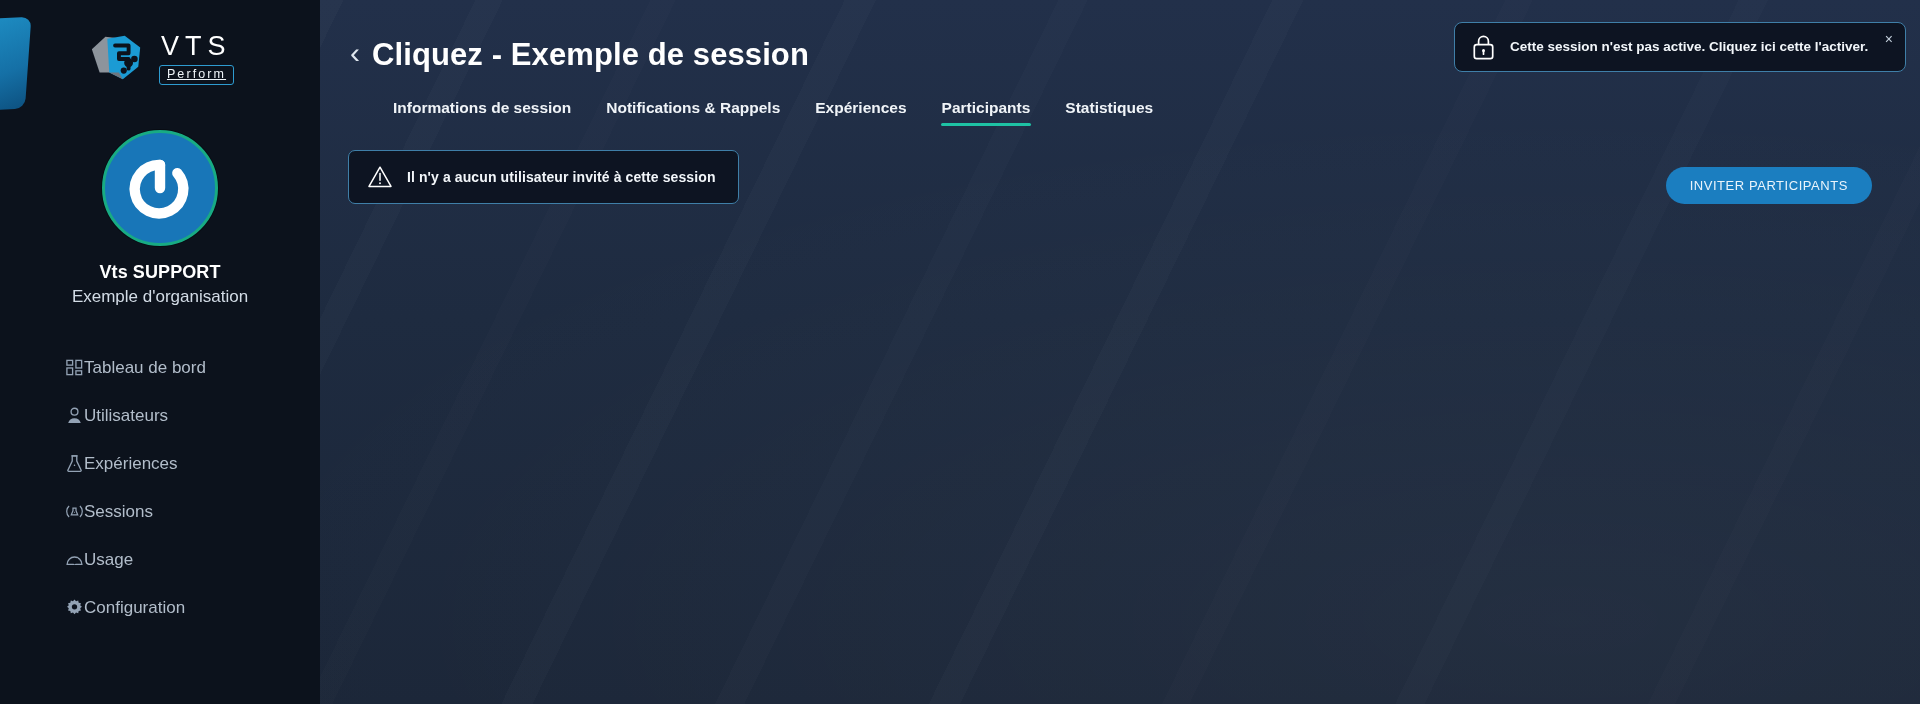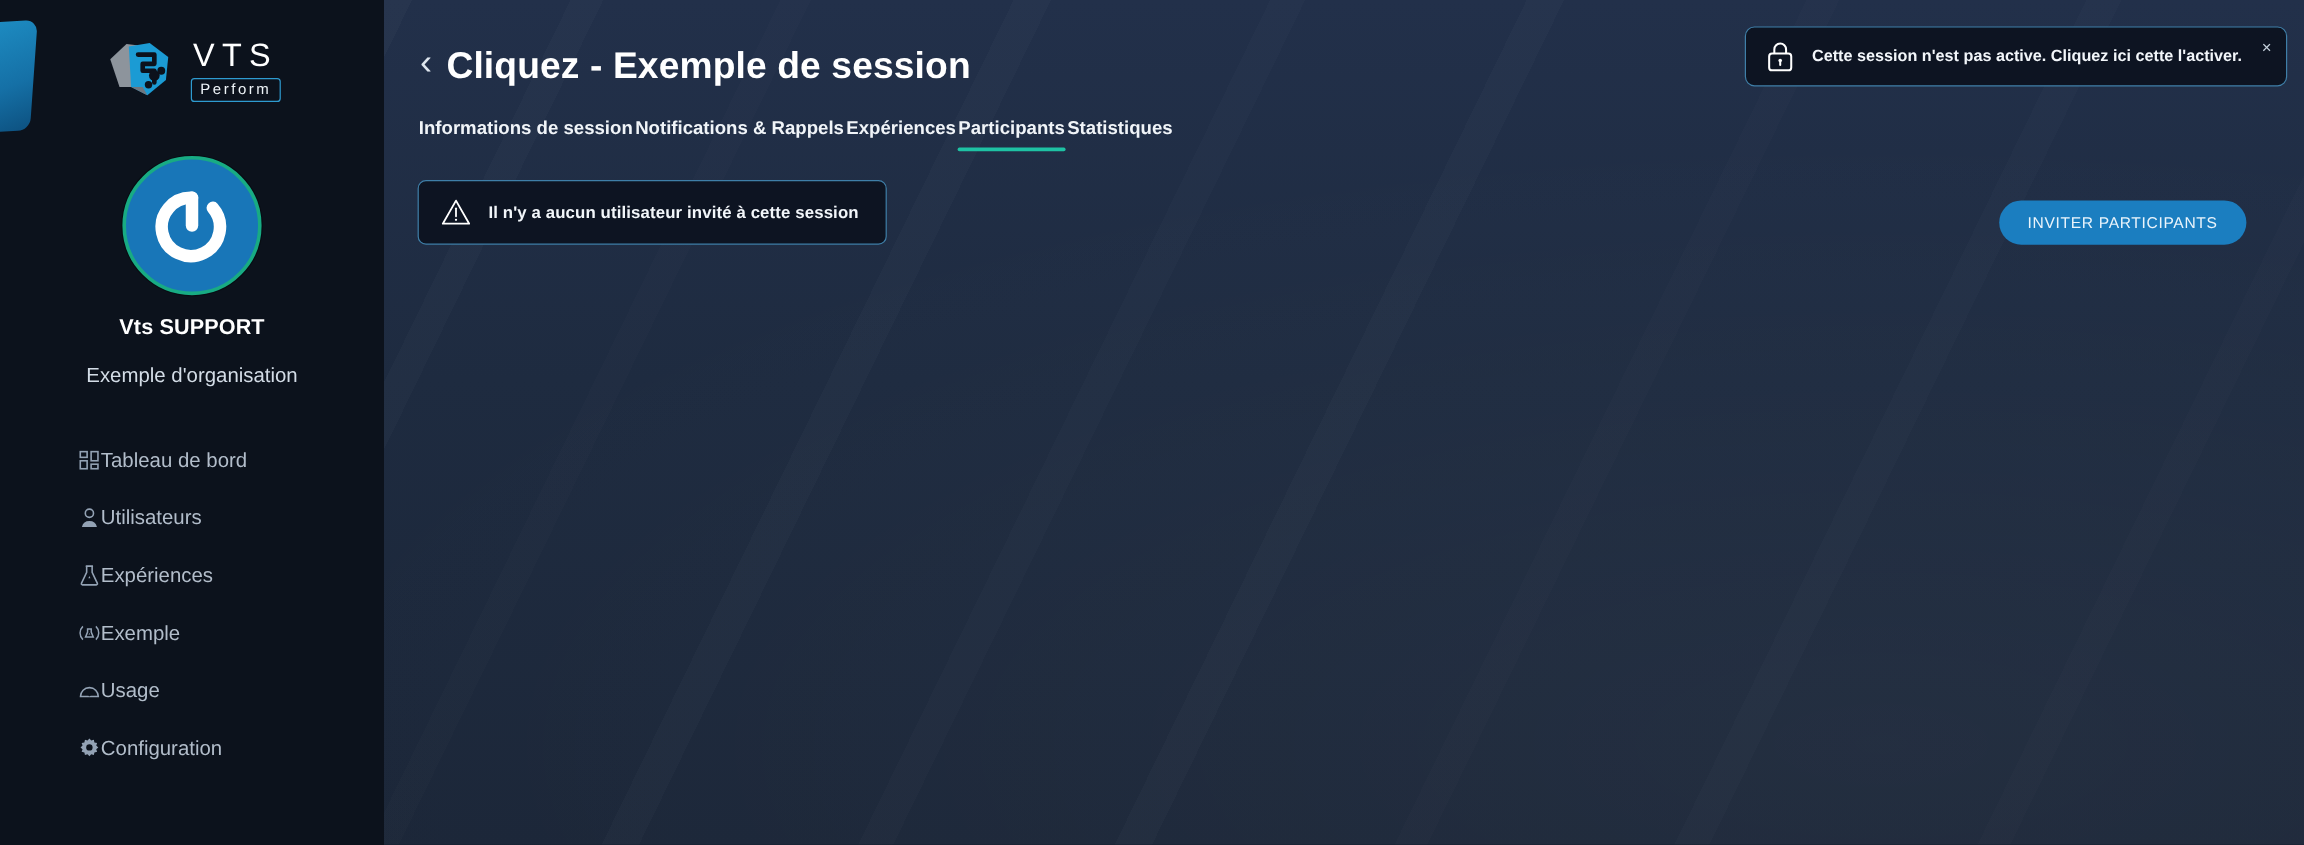--- a/index.html
+++ b/index.html
@@ -69,20 +69,21 @@
   }
   .logo-perform {
     margin-top: 5px;
     border: 1px solid #2e9bd0;
     border-radius: 3px;
     color: #eef4f8;
     font-size: 12.5px;
     letter-spacing: 2.1px;
     padding: 1px 7px 2px 7px;
     line-height: 1.15;
+    text-decoration: underline;
   }
 
   
   .profile { padding-top: 18px; text-align: center; }
   .avatar {
     width: 116px; height: 116px;
     margin: 0 auto;
     border-radius: 50%;
     background: #1876b8;
     border: 3px solid #18ab83;
@@ -91,21 +92,21 @@
   }
   .avatar svg { width: 74px; height: 74px; display: block; }
   .profile-name {
     margin-top: 16px;
     font-size: 18px;
     font-weight: 700;
     color: #ffffff;
     letter-spacing: .1px;
   }
   .profile-org {
-    margin-top: 20px;
+    margin-top: 4px;
     font-size: 17px;
     font-weight: 400;
     color: #d3dce6;
   }
 
   
   .nav { margin-top: 36px; padding-left: 64px; }
   .nav-item {
     display: flex;
     align-items: center;
@@ -168,21 +169,23 @@
     font-weight: 700;
     color: #ffffff;
     letter-spacing: .1px;
     line-height: 1.1;
   }
 
   
   .tabs {
     display: flex;
     align-items: center;
+    gap: 33px;
     padding: 27px 0 0 28px;
+    margin-left: 44px;
   }
   .tab {
     position: relative;
     font-size: 15.5px;
     font-weight: 700;
     color: #f0f4f8;
     padding: 0 1px 9px 1px;
     cursor: pointer;
     white-space: nowrap;
   }
@@ -345,21 +348,21 @@
 
       <div class="nav-item">
         <span class="nav-ico">
           <svg viewBox="0 0 20 20" fill="none" stroke="currentColor" stroke-width="1.3">
             <path d="M4.3 4.2 A8 8 0 0 0 4.3 15.8"></path>
             <path d="M15.7 4.2 A8 8 0 0 1 15.7 15.8"></path>
             <path d="M8.4 6.4 L8.4 9.2 L6.6 13.6 L13.4 13.6 L11.6 9.2 L11.6 6.4 Z"></path>
             <path d="M9.2 11.4 L10 9.9 L10.8 11.4 Z" fill="currentColor" stroke="none"></path>
           </svg>
         </span>
-        <span class="nav-label">Exemple</span>
+        <span class="nav-label">Sessions</span>
       </div>
 
       <div class="nav-item">
         <span class="nav-ico">
           <svg viewBox="0 0 20 20" fill="none" stroke="currentColor" stroke-width="1.4">
             <path d="M2.2 15.2 A7.8 7.8 0 0 1 17.8 15.2 Z"></path>
             <path d="M10 14.2 L13 9.6" stroke="#0c121c" stroke-width="1.6" stroke-linecap="round"></path>
             <path d="M6 13.2 L6.8 13.2 M9.6 9.6 L10.4 9.6 M13.6 13.2 L14.4 13.2" stroke="#0c121c" stroke-width="1.2"></path>
           </svg>
         </span>

